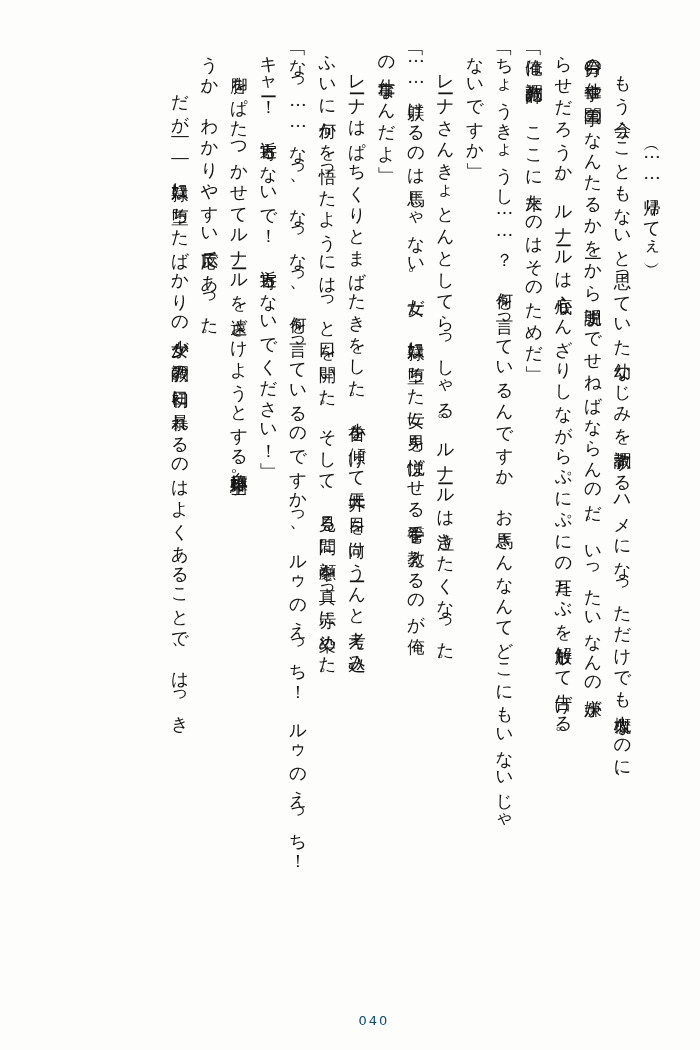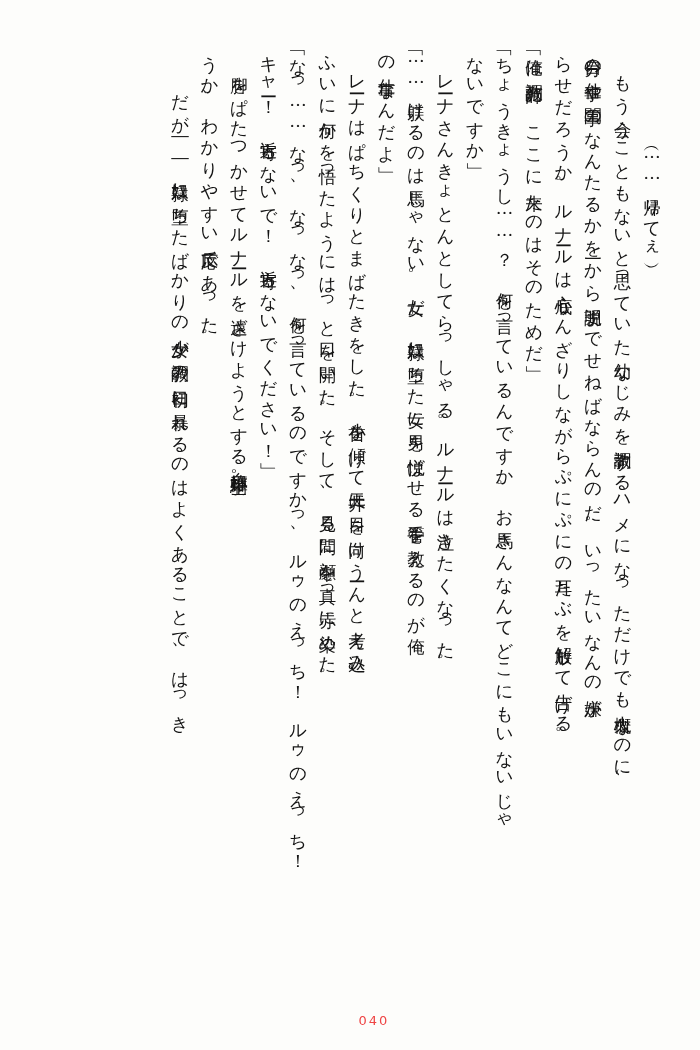--- a/index.html
+++ b/index.html
@@ -52,21 +52,21 @@
     box-sizing: border-box;
   }
   .page-number {
     position: absolute;
     bottom: 22px;
     left: 0;
     right: 0;
     text-align: center;
     font-size: 13px;
     letter-spacing: 2px;
-    color: #ef4444;
+    color: #0c4a6e;
     font-family: "DejaVu Sans", "Liberation Sans", sans-serif;
     padding-left: 48px;
   }
 </style>
 </head>
 <body>
 
 <div class="page">
   <div class="text-area">
     <div class="vline indent5">（……帰りてぇ）</div>

